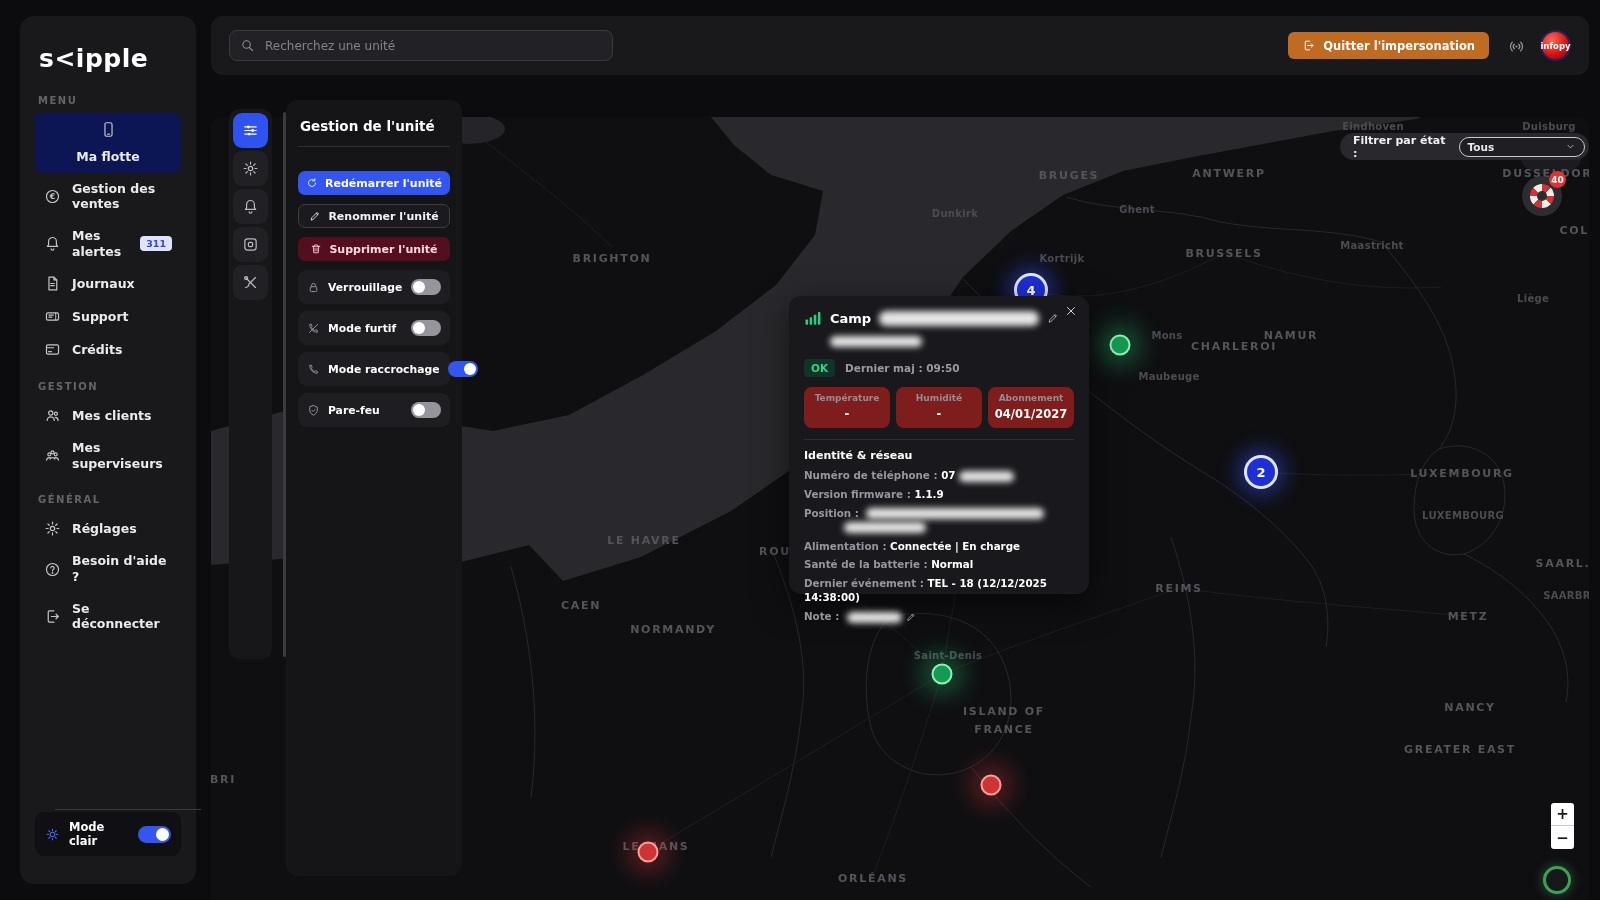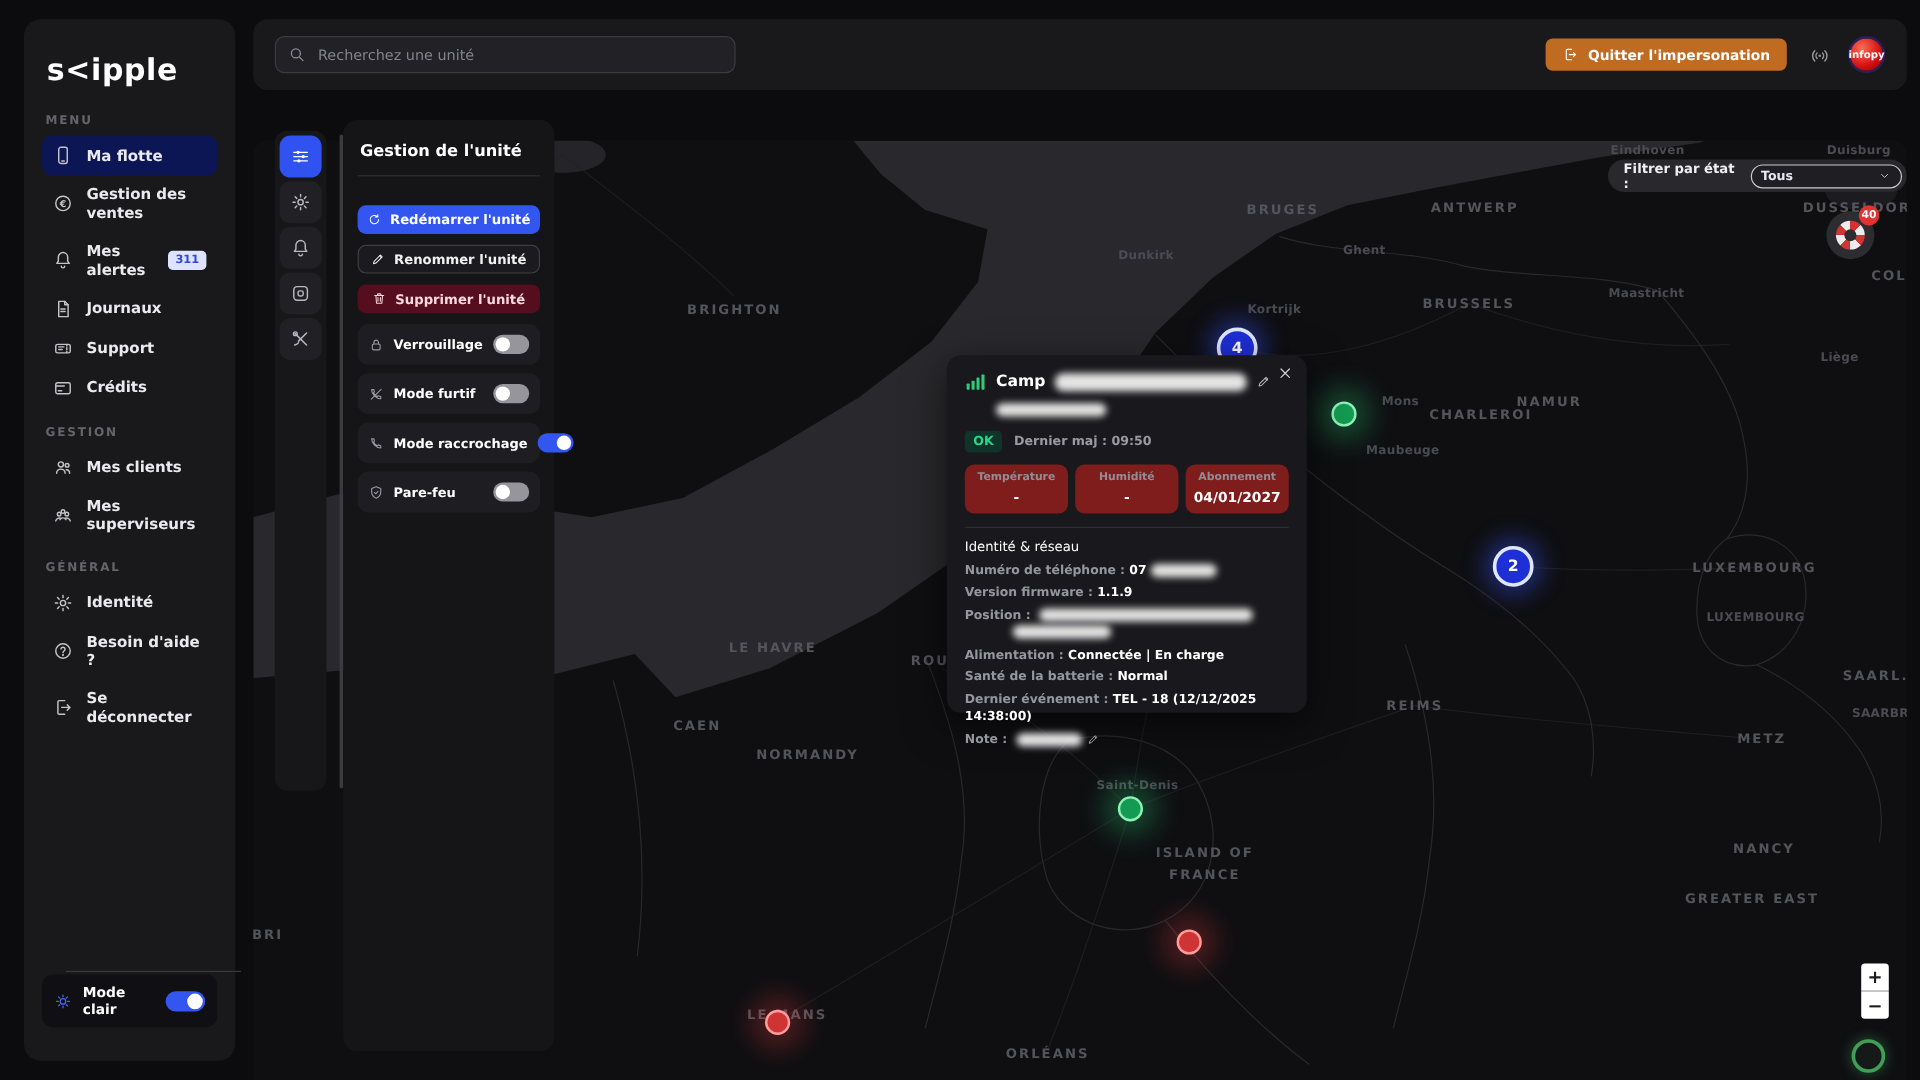--- a/index.html
+++ b/index.html
@@ -9,21 +9,21 @@
   .abs{position:absolute;}
   svg.ic{stroke:currentColor;fill:none;stroke-width:1.7;stroke-linecap:round;stroke-linejoin:round;display:block;}
 
   
   #sidebar{left:20px;top:16px;width:176px;height:868px;background:#19191c;border-radius:14px;padding:0 15px;}
   .logo{margin:28px 0 22px 4px;font-size:25px;font-weight:800;color:#fff;letter-spacing:.5px;}
   .logo .k{font-weight:600;}
   .sec-title{font-size:10px;font-weight:700;color:#64646b;letter-spacing:1.5px;margin:15px 0 7px 3px;}
   .nav-item{display:flex;align-items:center;gap:11px;padding:8px 9px;border-radius:8px;color:#eaeaef;
             font-size:12.5px;font-weight:700;cursor:pointer;line-height:1.25;}
-  .nav-item.active{background:#0c1654;}
+  .nav-item.active{background:#0c1654;flex-direction:column;}
   .nav-item .ni{width:17px;height:17px;color:#c3c3ca;flex:none;}
   .nav-item .ni svg{width:100%;height:100%;}
   .nav-badge{margin-left:auto;background:#dfe3ff;color:#3248d6;font-size:9.5px;font-weight:800;
              padding:2px 6px;border-radius:4px;}
   #mode-divider{left:35px;bottom:74px;width:146px;height:1px;background:#39393f;position:absolute;}
   #mode-box{position:absolute;left:15px;bottom:28px;width:146px;background:#101014;border-radius:9px;
             padding:8px 10px;display:flex;align-items:center;gap:9px;}
   #mode-box .ni{width:15px;height:15px;color:#4a66f5;}
   #mode-box .lbl{font-size:11.5px;font-weight:800;color:#fff;flex:1;}
 
@@ -127,21 +127,21 @@
   .redact{display:inline-block;background:#f6f6f6;border-radius:7px;filter:blur(3px);vertical-align:middle;opacity:.92;}
   .psub{margin:4px 0 0 26px;}
   .badge-row{display:flex;align-items:center;gap:10px;margin-top:9px;}
   #ok-badge{background:#10342a;color:#31d489;font-size:10.5px;font-weight:800;padding:3px 7px;border-radius:4px;}
   #last-maj{font-size:10.5px;color:#9a9aa1;font-weight:600;}
   #stats{display:flex;gap:6px;margin-top:10px;}
   .stat{flex:1;background:#7f1d1d;border-radius:8px;text-align:center;padding:6px 3px 7px 3px;}
   .stat .sl{font-size:9px;color:#8f8f97;font-weight:600;}
   .stat .sv{font-size:11.5px;color:#fff;font-weight:800;margin-top:4px;}
   #pop-divider{height:1px;background:#2e2e34;margin:11px 0 9px 0;}
-  #sec-title{font-size:11px;font-weight:400;color:#fff;margin-bottom:7px;}
+  #sec-title{font-size:11px;font-weight:700;color:#fff;margin-bottom:7px;}
   .f-row{font-size:10.3px;color:#96969e;margin-bottom:5px;font-weight:600;line-height:1.35;}
   .f-row b{color:#fff;font-weight:800;}
   .f-row .ni{display:inline-block;width:10px;height:10px;color:#b9b9c0;vertical-align:middle;margin-left:4px;}
 </style>
 </head>
 <body>
 
 <div id="stage">
 
   <div id="sidebar" class="abs">
@@ -228,21 +228,21 @@
           <span>Mes superviseurs</span>
         </div>
         <div class="sec-title">GÉNÉRAL</div>
         <div class="nav-item">
           <span class="ni">
             <svg class="ic" viewBox="0 0 24 24">
               <circle cx="12" cy="12" r="3.1"></circle>
               <path d="M12 3 v2.7 M12 18.3 V21 M3 12 h2.7 M18.3 12 H21 M5.6 5.6 l1.9 1.9 M16.5 16.5 l1.9 1.9 M18.4 5.6 l-1.9 1.9 M7.5 16.5 l-1.9 1.9"></path>
             </svg>
           </span>
-          <span>Identité</span>
+          <span>Réglages</span>
         </div>
         <div class="nav-item">
           <span class="ni">
             <svg class="ic" viewBox="0 0 24 24">
               <circle cx="12" cy="12" r="8.5"></circle>
               <path d="M9.6 9.6 a2.4 2.4 0 1 1 3.4 2.5 c-.8.4-1 1-1 1.9"></path>
               <circle cx="12" cy="16.8" r="0.5" fill="currentColor"></circle>
             </svg>
           </span>
           <span>Besoin d'aide ?</span>

